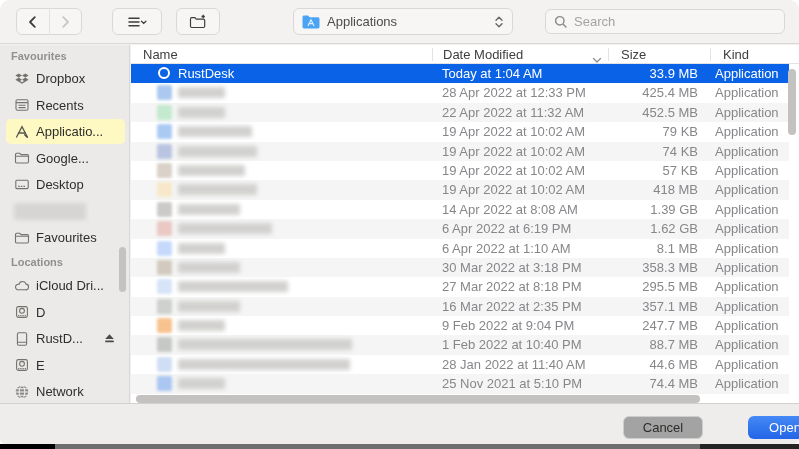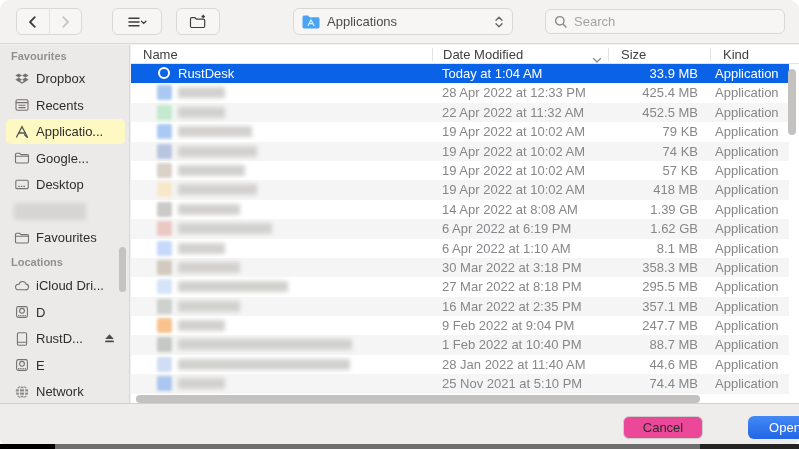--- a/index.html
+++ b/index.html
@@ -62,21 +62,21 @@
   .c-kind { left:584px; }
   .ring-icon { position:absolute; left:27px; top:3px; width:12px; height:12px; border:2px solid #fff; border-radius:50%; }
   .blur-icon { position:absolute; left:26px; top:2px; width:15px; height:15px; border-radius:2px; filter:blur(1.5px); }
   .blur-name { position:absolute; left:47px; top:4px; height:11px; background:#d2d1cf; border-radius:1px; filter:blur(2px); }
   .hscroll { position:absolute; left:5px; top:350px; width:564px; height:8px; background:#c3c2c1; border-radius:4px; }
   .vscroll { position:absolute; left:657px; top:24px; width:8px; height:66px; background:#c3c2c1; border-radius:4px; }
 
   
   .footer { position:absolute; left:0; top:403px; width:799px; height:41px; background:#eeedec; border-top:1px solid #d2d1cf; }
   .btn { position:absolute; top:12px; height:23px; border-radius:6px; font-size:13px; display:flex; align-items:center; justify-content:center; font-family:inherit; }
-  .btn-cancel { left:623px; width:80px; background:#ec4899; border:1px solid #cfcecc; color:#2c2c2a; }
+  .btn-cancel { left:623px; width:80px; background:#a3a3a3; border:1px solid #cfcecc; color:#2c2c2a; }
   .btn-open { left:748px; width:74px; background:linear-gradient(var(--openTop), var(--openBot)); border:none; color:#fff; }
 </style>
 </head>
 <body>
 
 <div class="bottom-strip">
   <div class="strip-left"></div>
   <div class="strip-right"></div>
 </div>
 

